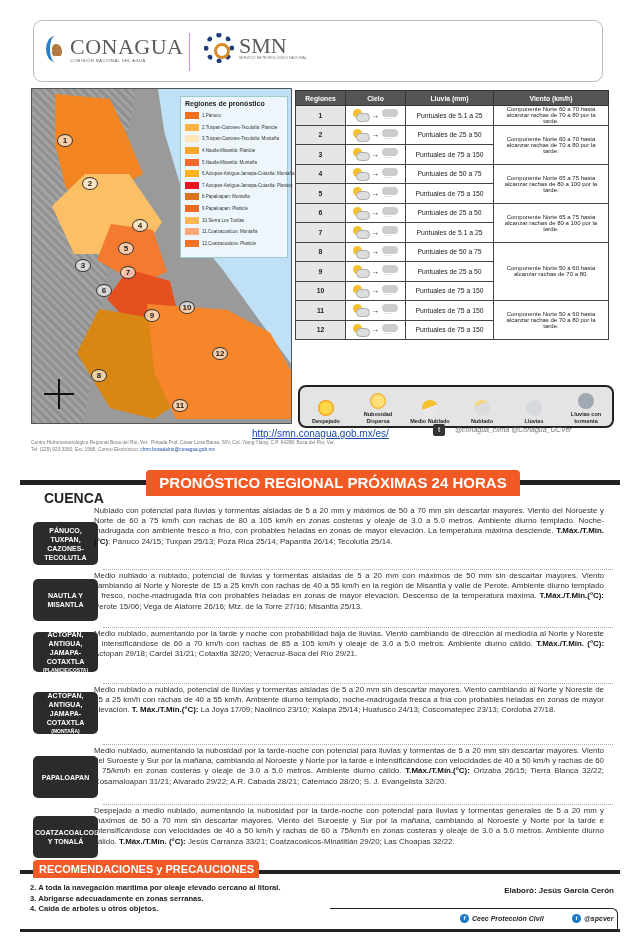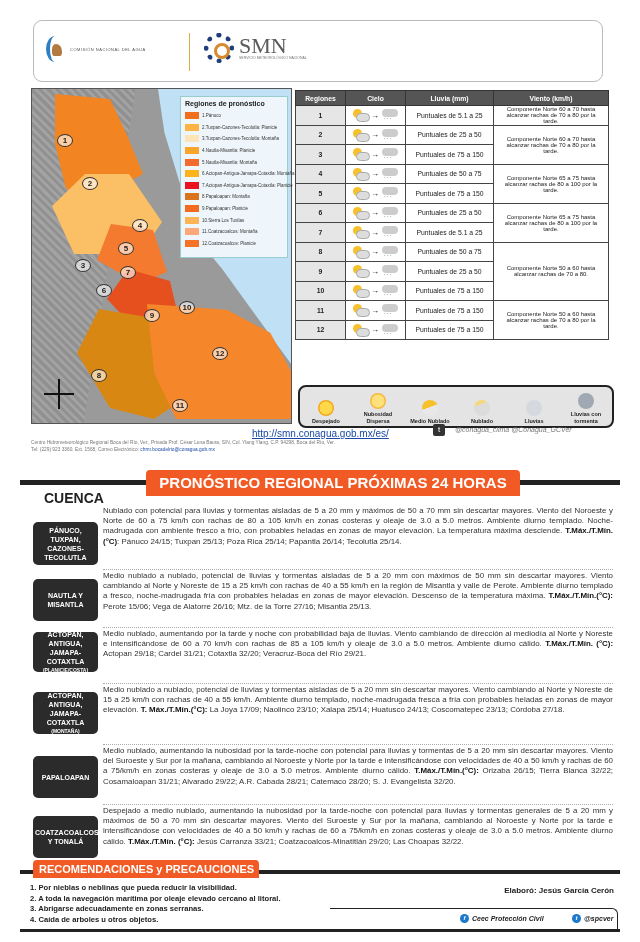--- a/index.html
+++ b/index.html
@@ -75,21 +75,21 @@
   .addr a { color: #1a4aa6; }
 
   
   .sect-bar { position: absolute; left: 20px; top: 480px; width: 600px; height: 5px; background: #222; }
   .sect-title { position: absolute; left: 146px; top: 470px; width: 374px; height: 26px; background: #f15a24; color: #fff; font-size: 15px; font-weight: bold; text-align: center; line-height: 26px; border-radius: 4px 4px 0 0; }
   .cuenca { position: absolute; left: 44px; top: 490px; font-size: 14px; font-weight: bold; }
 
   .basin { position: absolute; left: 0; width: 640px; }
   .basin .tag { position: absolute; left: 33px; width: 65px; background: #2b2b2b; color: #fff; border-radius: 5px; font-size: 7px; font-weight: bold; text-align: center; display: flex; flex-direction: column; justify-content: center; line-height: 9px; padding: 2px; }
   .basin .tag .sub { font-size: 5px; }
-  .basin .txt { position: absolute; left: 103px; width: 510px; font-size: 7.9px; line-height: 10.2px; text-align: justify; color: #333; }
+  .basin .txt { position: absolute; left: 94px; width: 510px; font-size: 7.9px; line-height: 10.2px; text-align: justify; color: #333; }
   .basin .txt b { color: #111; }
   .dotted { position: absolute; left: 103px; width: 510px; border-top: 1px dotted #aaa; }
 
   
   .rec-bar { position: absolute; left: 20px; top: 870px; width: 600px; height: 4px; background: #222; }
   .rec-title { position: absolute; left: 33px; top: 860px; width: 226px; height: 18px; background: #f15a24; color: #fff; font-size: 11px; font-weight: bold; line-height: 18px; padding-left: 6px; border-radius: 4px 4px 0 0; }
   .rec-list { position: absolute; left: 30px; top: 883px; font-size: 7.6px; font-weight: bold; color: #222; line-height: 10.5px; }
   .elaboro { position: absolute; right: 26px; top: 886px; font-size: 8px; font-weight: bold; }
   .footer-box { position: absolute; left: 330px; top: 908px; width: 288px; height: 22px; border-top: 1px solid #222; border-right: 1px solid #222; border-radius: 0 6px 0 0; }
   .footer-line { position: absolute; left: 20px; top: 929px; width: 600px; height: 3px; background: #222; }
@@ -100,20 +100,21 @@
 </head>
 <body>
 
 <div class="header">
   <div class="logo-conagua">
     <div class="conagua-mark">
         <div class="wave1"></div>
         <div class="wave2"></div>
       </div>
     <div class="conagua-text">
+      <div class="big">CONAGUA</div>
       <div class="small">COMISIÓN NACIONAL DEL AGUA</div>
     </div>
   </div>
   <div class="hdr-sep"></div>
   <div class="logo-smn">
     <div class="smn-mark"></div>
     <div class="smn-text">
       <div class="big">SMN</div>
       <div class="small">SERVICIO METEOROLÓGICO NACIONAL</div>
     </div>
@@ -431,21 +432,20 @@
 <div class="basin" style="top:806px">
   <div class="tag" style="top:10px;height:42px">
       <span>COATZACOALCOS Y TONALÁ</span>
     </div>
   <div class="txt"><span>Despejado a medio nublado, aumentando la nubosidad por la tarde-noche con potencial para lluvias y tormentas generales de 5 a 20 mm y máximos de 50 a 70 mm sin descartar mayores. Viento del Suroeste y Sur por la mañana, cambiando al Noroeste y Norte por la tarde e intensificándose con velocidades de 40 a 50 km/h y rachas de 60 a 75/km/h en zonas costeras y oleaje de 3.0 a 5.0 metros. Ambiente diurno cálido.</span> <b>T.Máx./T.Mín. (°C):</b><span> Jesús Carranza 33/21; Coatzacoalcos-Minatitlán 29/20; Las Choapas 32/22.</span></div>
 </div>
 
 <div class="rec-bar"></div>
 <div class="rec-title">RECOMENDACIONES y PRECAUCIONES</div>
 <div class="rec-list">
-  <div>1.  Por nieblas o neblinas que pueda reducir la visibilidad.</div>
   <div>2.  A toda la navegación marítima por oleaje elevado cercano al litoral.</div>
   <div>3.  Abrigarse adecuadamente en zonas serranas.</div>
   <div>4.  Caída de arboles u otros objetos.</div>
 </div>
 <div class="elaboro">Elaboró: Jesús García Cerón</div>
 <div class="footer-box"></div>
 <div class="fb">
     <span class="circle-icon">f</span>
     <span>Ceec Protección Civil</span>
   </div>

